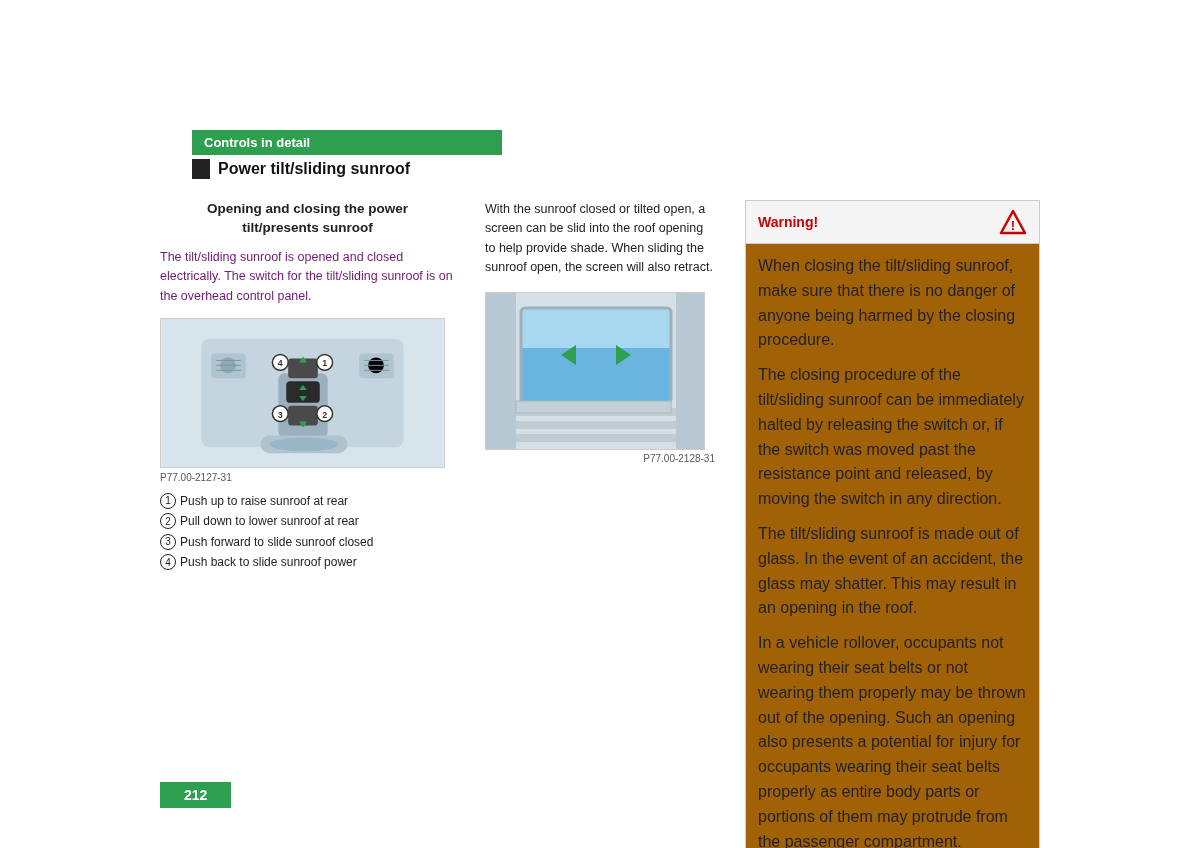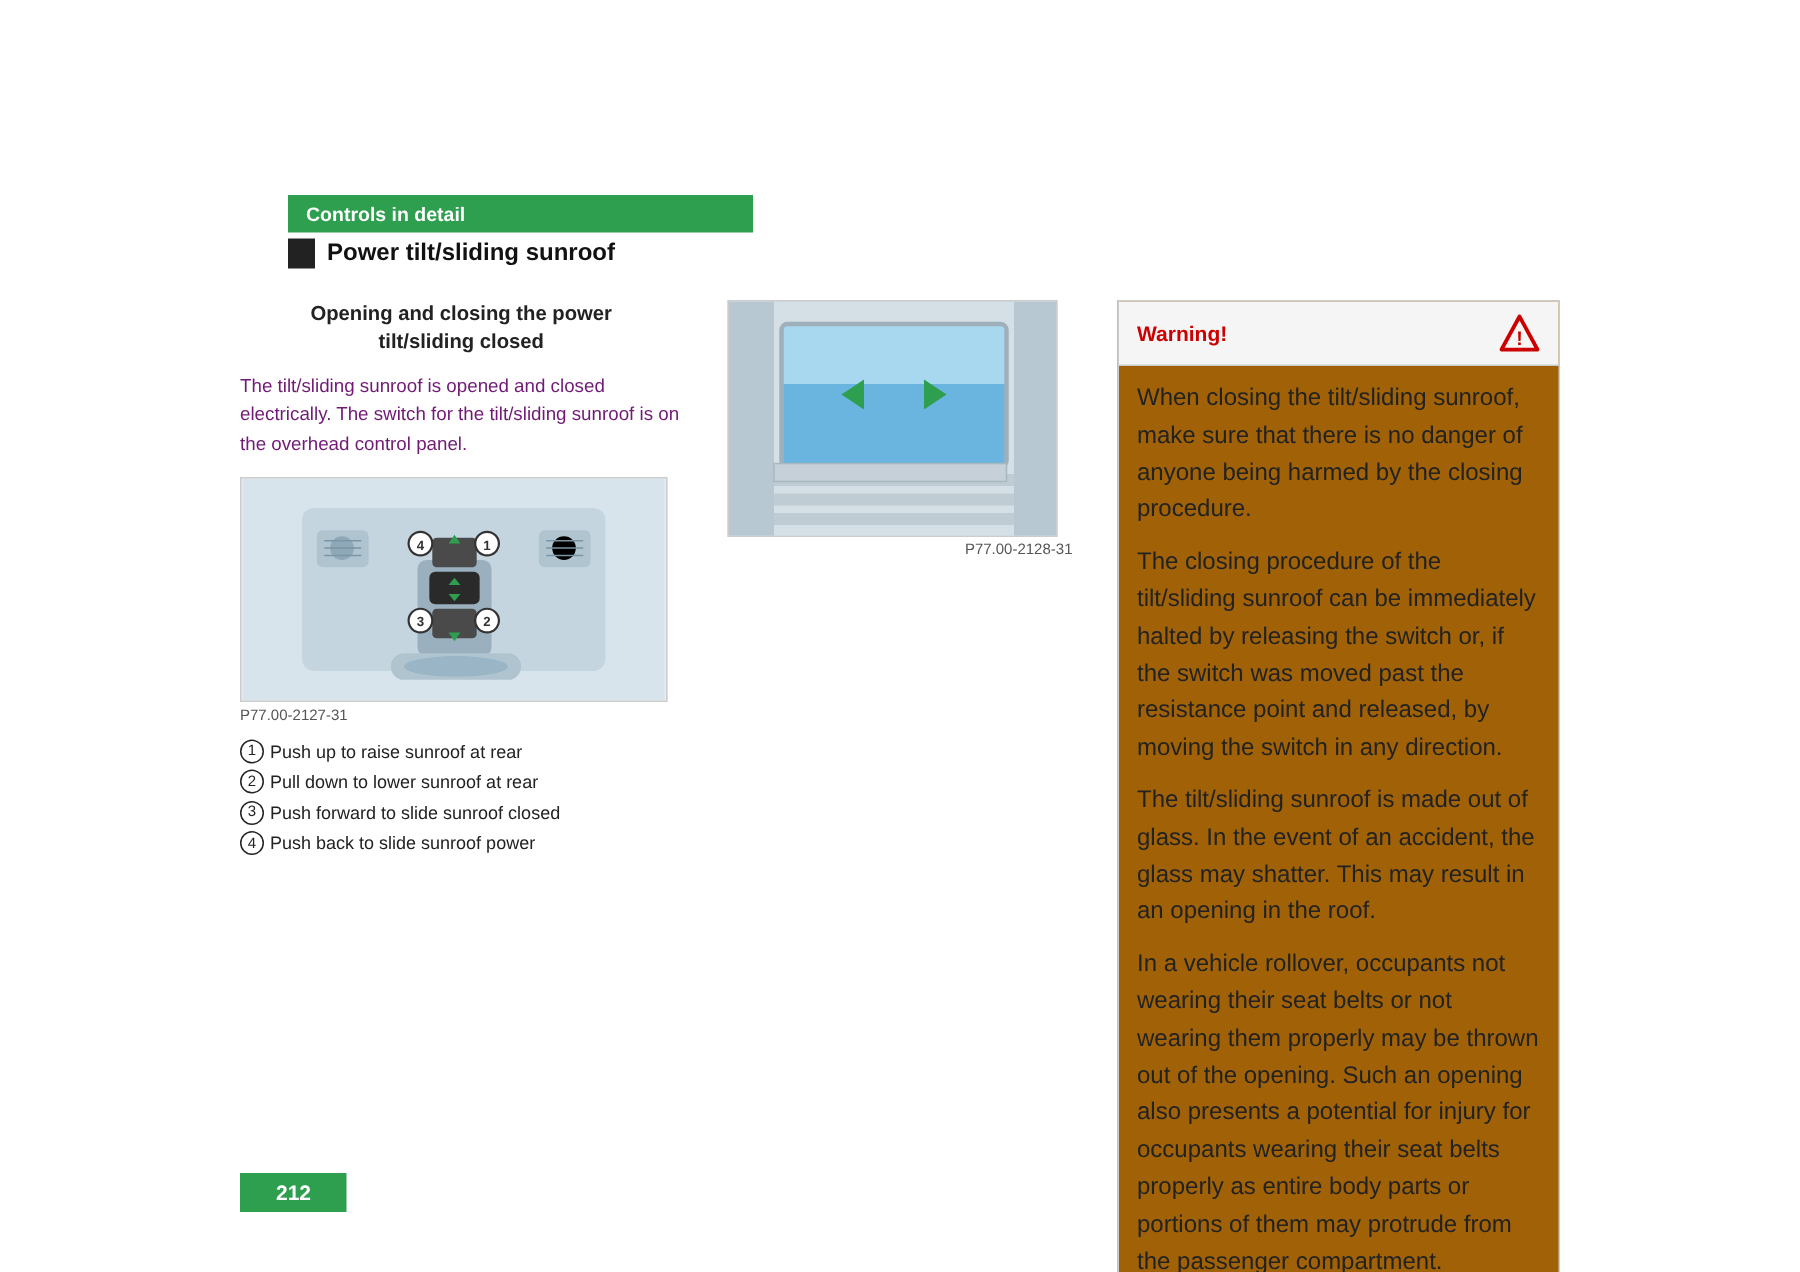--- a/index.html
+++ b/index.html
@@ -239,21 +239,21 @@
       <span class="black-rect"></span>
       <span class="section-title">Power tilt/sliding sunroof</span>
     </div>
   </div>
 
   <div class="content-area">
 
     <div class="left-col">
       <div class="subsection-heading">
         <span>Opening and closing the power</span><br>
-        <span>tilt/sliding closed</span>
+        <span>tilt/presents sunroof</span>
       </div>
 
       <p class="body-text">The tilt/sliding sunroof is opened and closed electrically. The switch for the tilt/sliding sunroof is on the overhead control panel.</p>
 
       <div class="diagram-box">
         <svg class="diagram-svg" viewBox="0 0 285 150" xmlns="http://www.w3.org/2000/svg">
 
           <rect width="285" height="150" fill="#d8e4ec"></rect>
 
           <rect x="40" y="20" width="205" height="110" rx="8" fill="#c5d5e0"></rect>
@@ -319,20 +319,21 @@
           <span>Push forward to slide sunroof closed</span>
         </li>
         <li>
           <span class="circle-num">4</span>
           <span>Push back to slide sunroof power</span>
         </li>
       </ul>
     </div>
 
     <div class="mid-col">
+      <p class="mid-text">With the sunroof closed or tilted open, a screen can be slid into the roof opening to help provide shade. When sliding the sunroof open, the screen will also retract.</p>
 
       <div class="diagram-box2">
         <svg width="220" height="158" viewBox="0 0 220 158" xmlns="http://www.w3.org/2000/svg">
 
           <rect width="220" height="158" fill="#c8d4dc"></rect>
 
           <rect x="0" y="0" width="220" height="158" fill="#d5dfe6"></rect>
 
           <rect x="35" y="15" width="150" height="95" rx="4" fill="#89c4e8"></rect>
 

